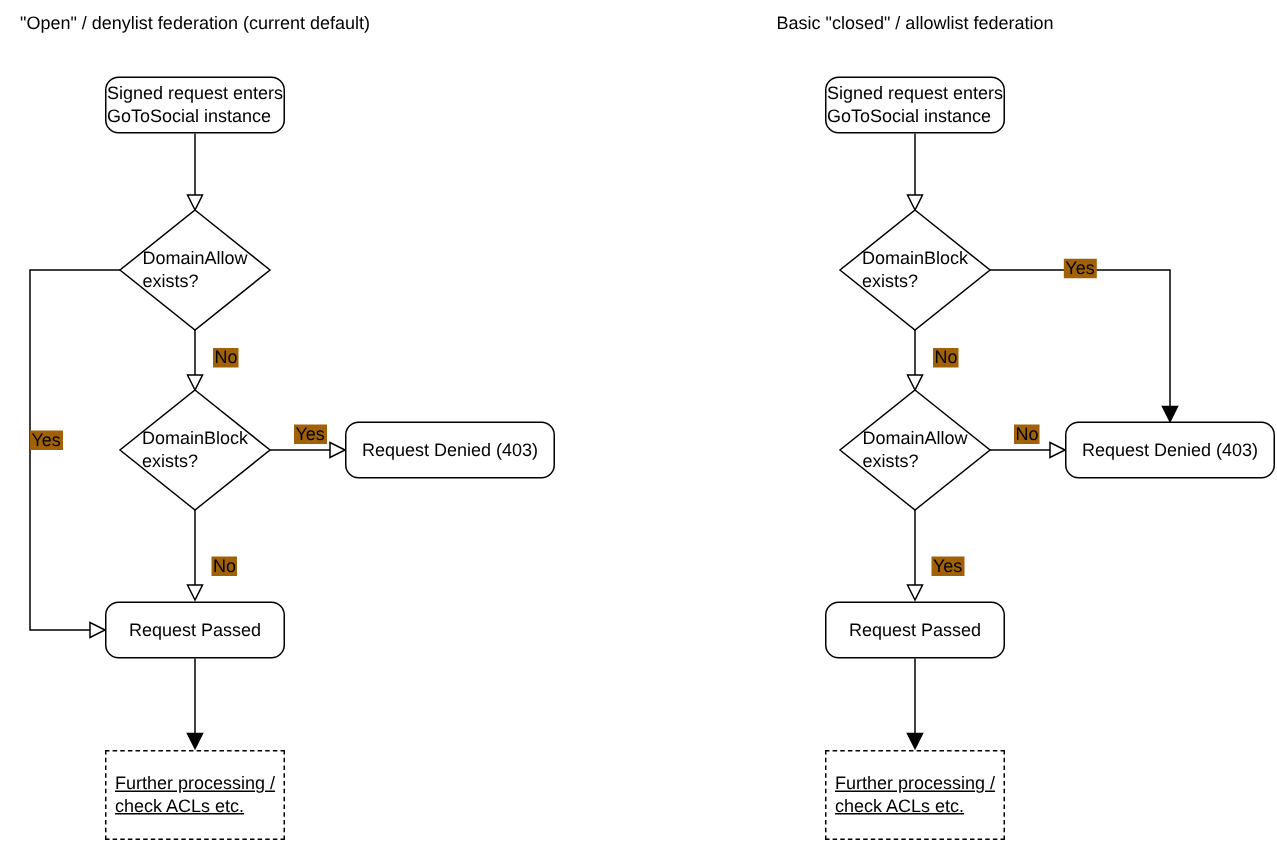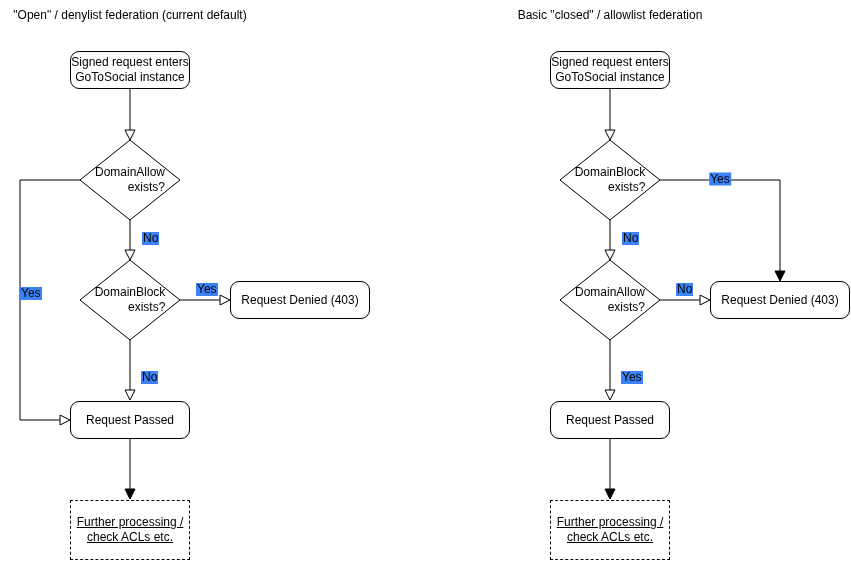--- a/index.html
+++ b/index.html
@@ -22,42 +22,41 @@
   }
   .node {
     position: absolute;
     box-sizing: border-box;
     background: #ffffff;
     border: 1px solid #000000;
     border-radius: 9px;
     display: flex;
     align-items: center;
     justify-content: center;
-    text-align: center;
     white-space: pre-line;
     line-height: 15px;
   }
   .node.dashed {
     border: 1px dashed #000000;
     border-radius: 0;
     text-decoration: underline;
   }
   .diamond-label {
     position: absolute;
     display: flex;
     align-items: center;
     justify-content: center;
-    text-align: right;
+    text-align: left;
     white-space: pre-line;
     line-height: 15px;
     pointer-events: none;
   }
   .edge-label {
     position: absolute;
-    background: #3b82f6;
+    background: #a16207;
     padding: 0 1px;
     line-height: 13px;
     white-space: nowrap;
   }
   .edge-label.on-line {
     transform: translate(-50%, -50%);
   }
 </style>
 </head>
 <body>

